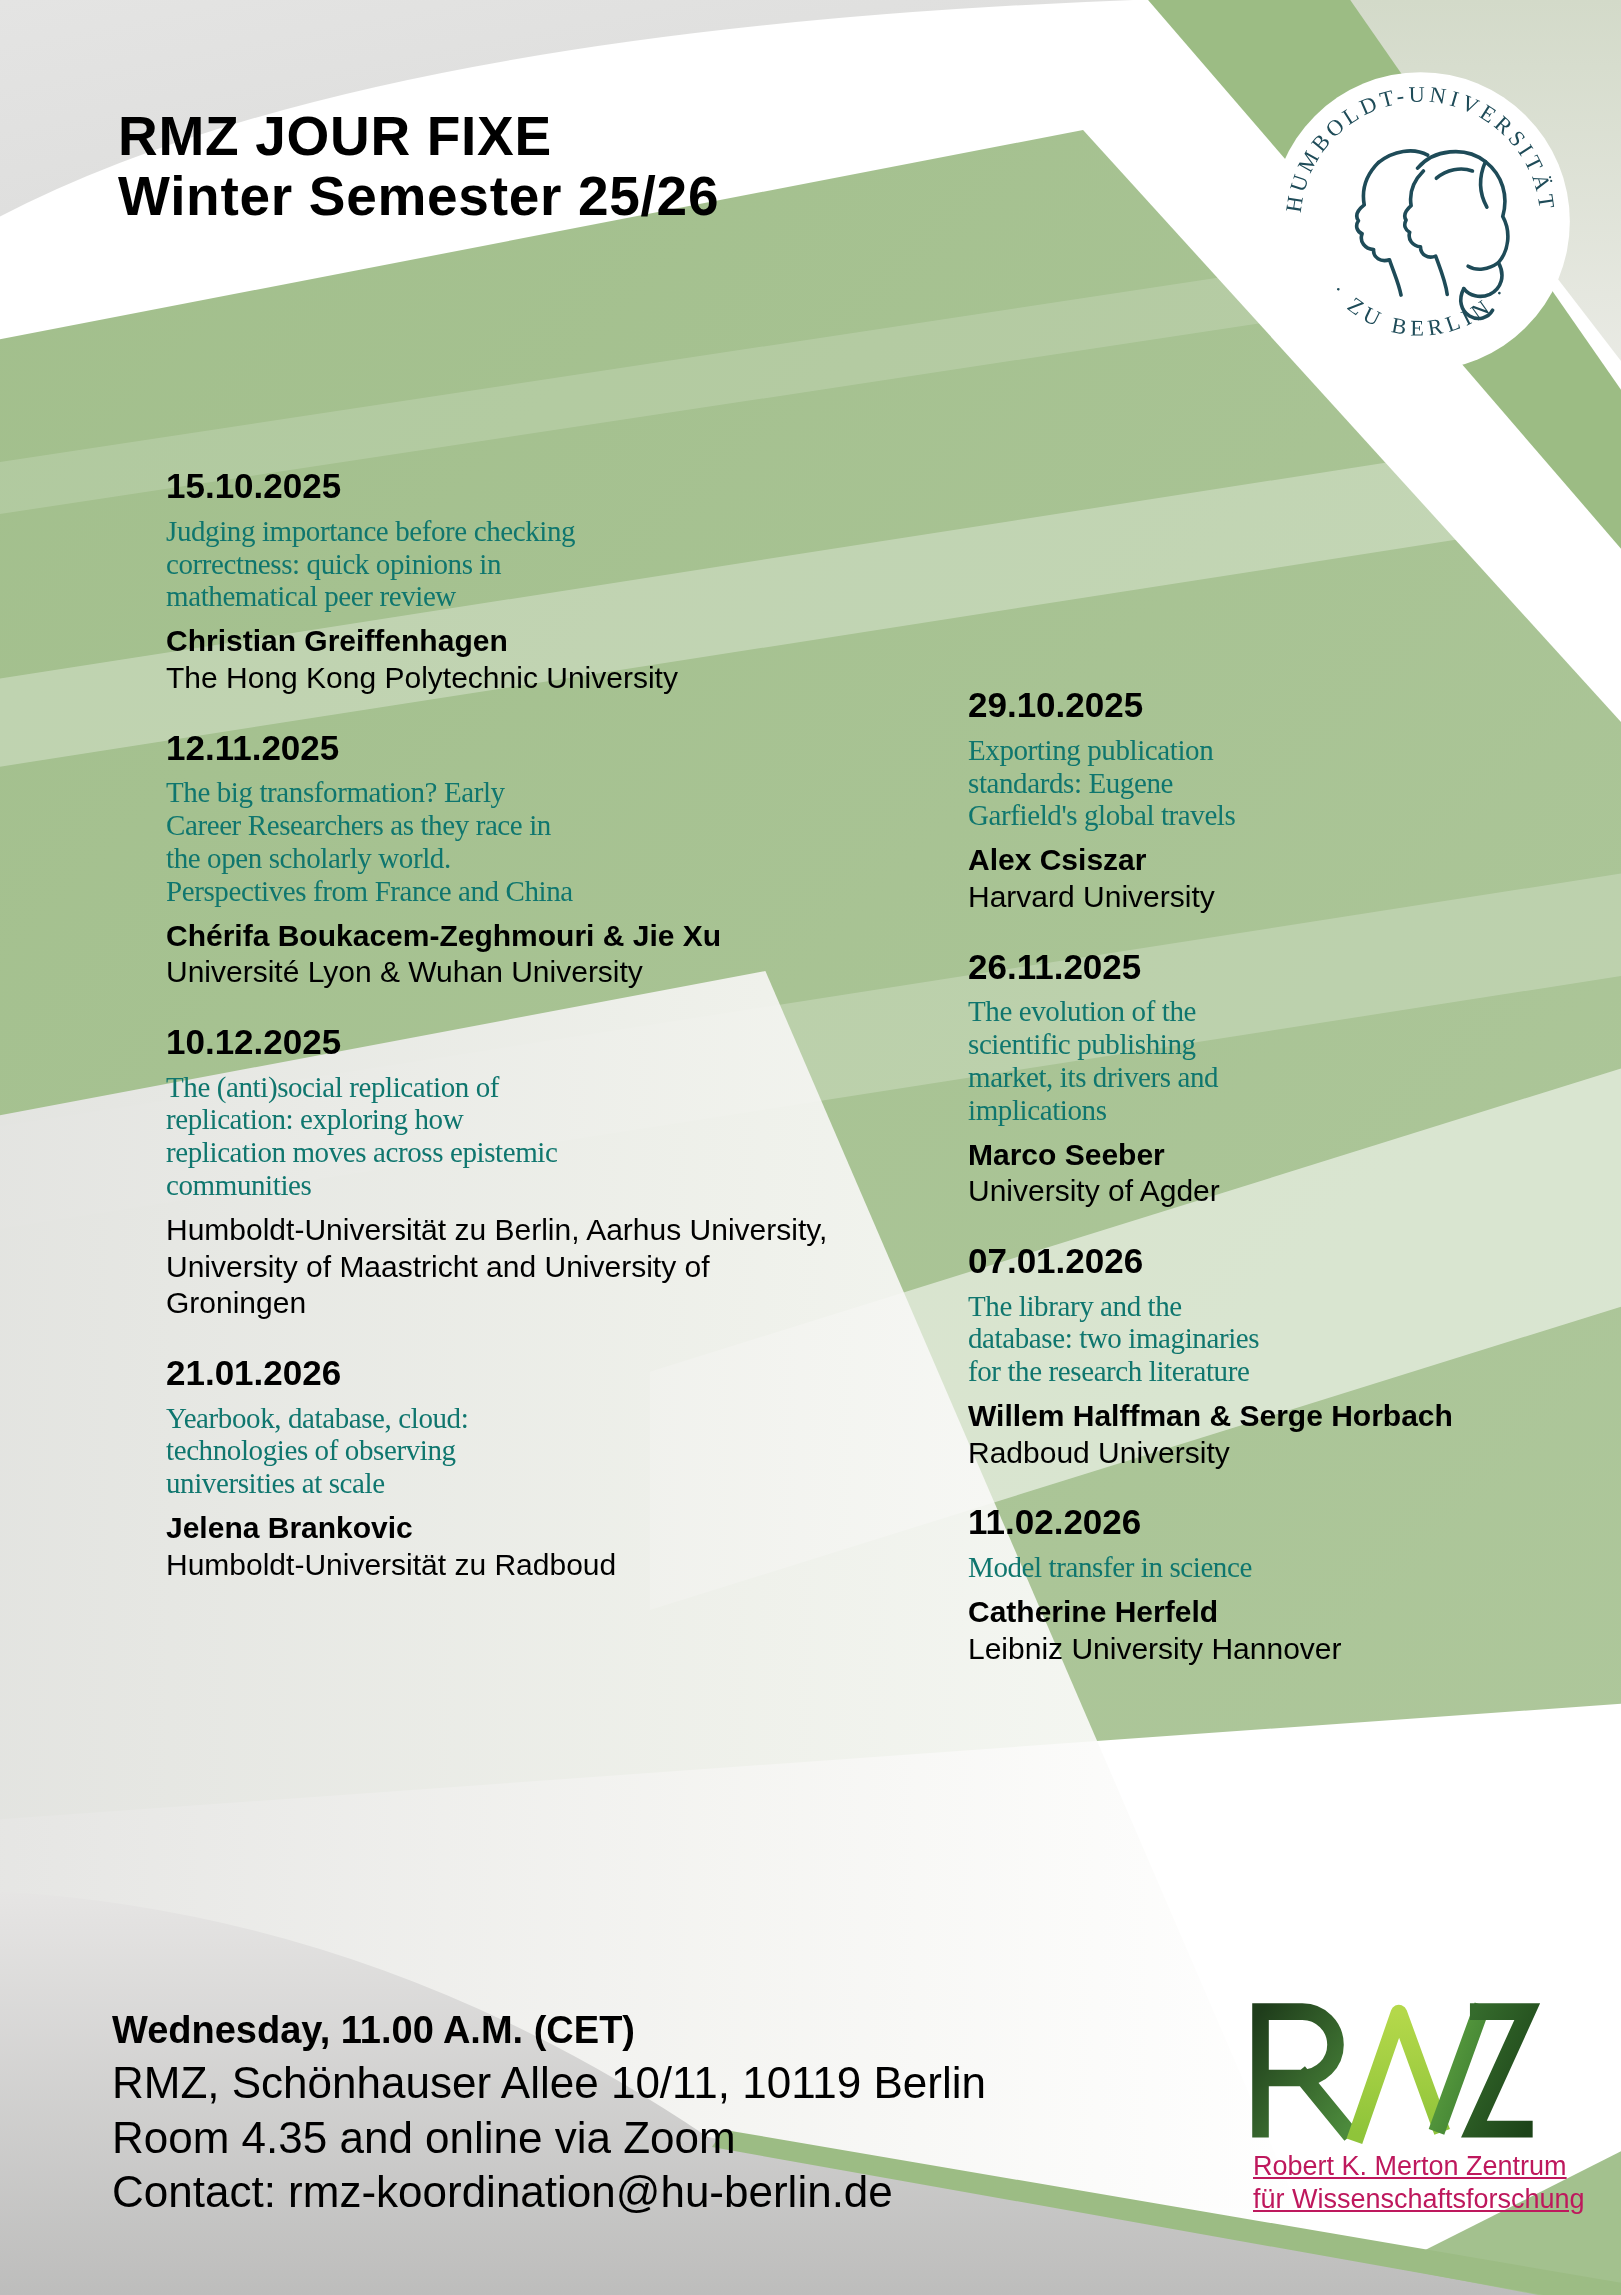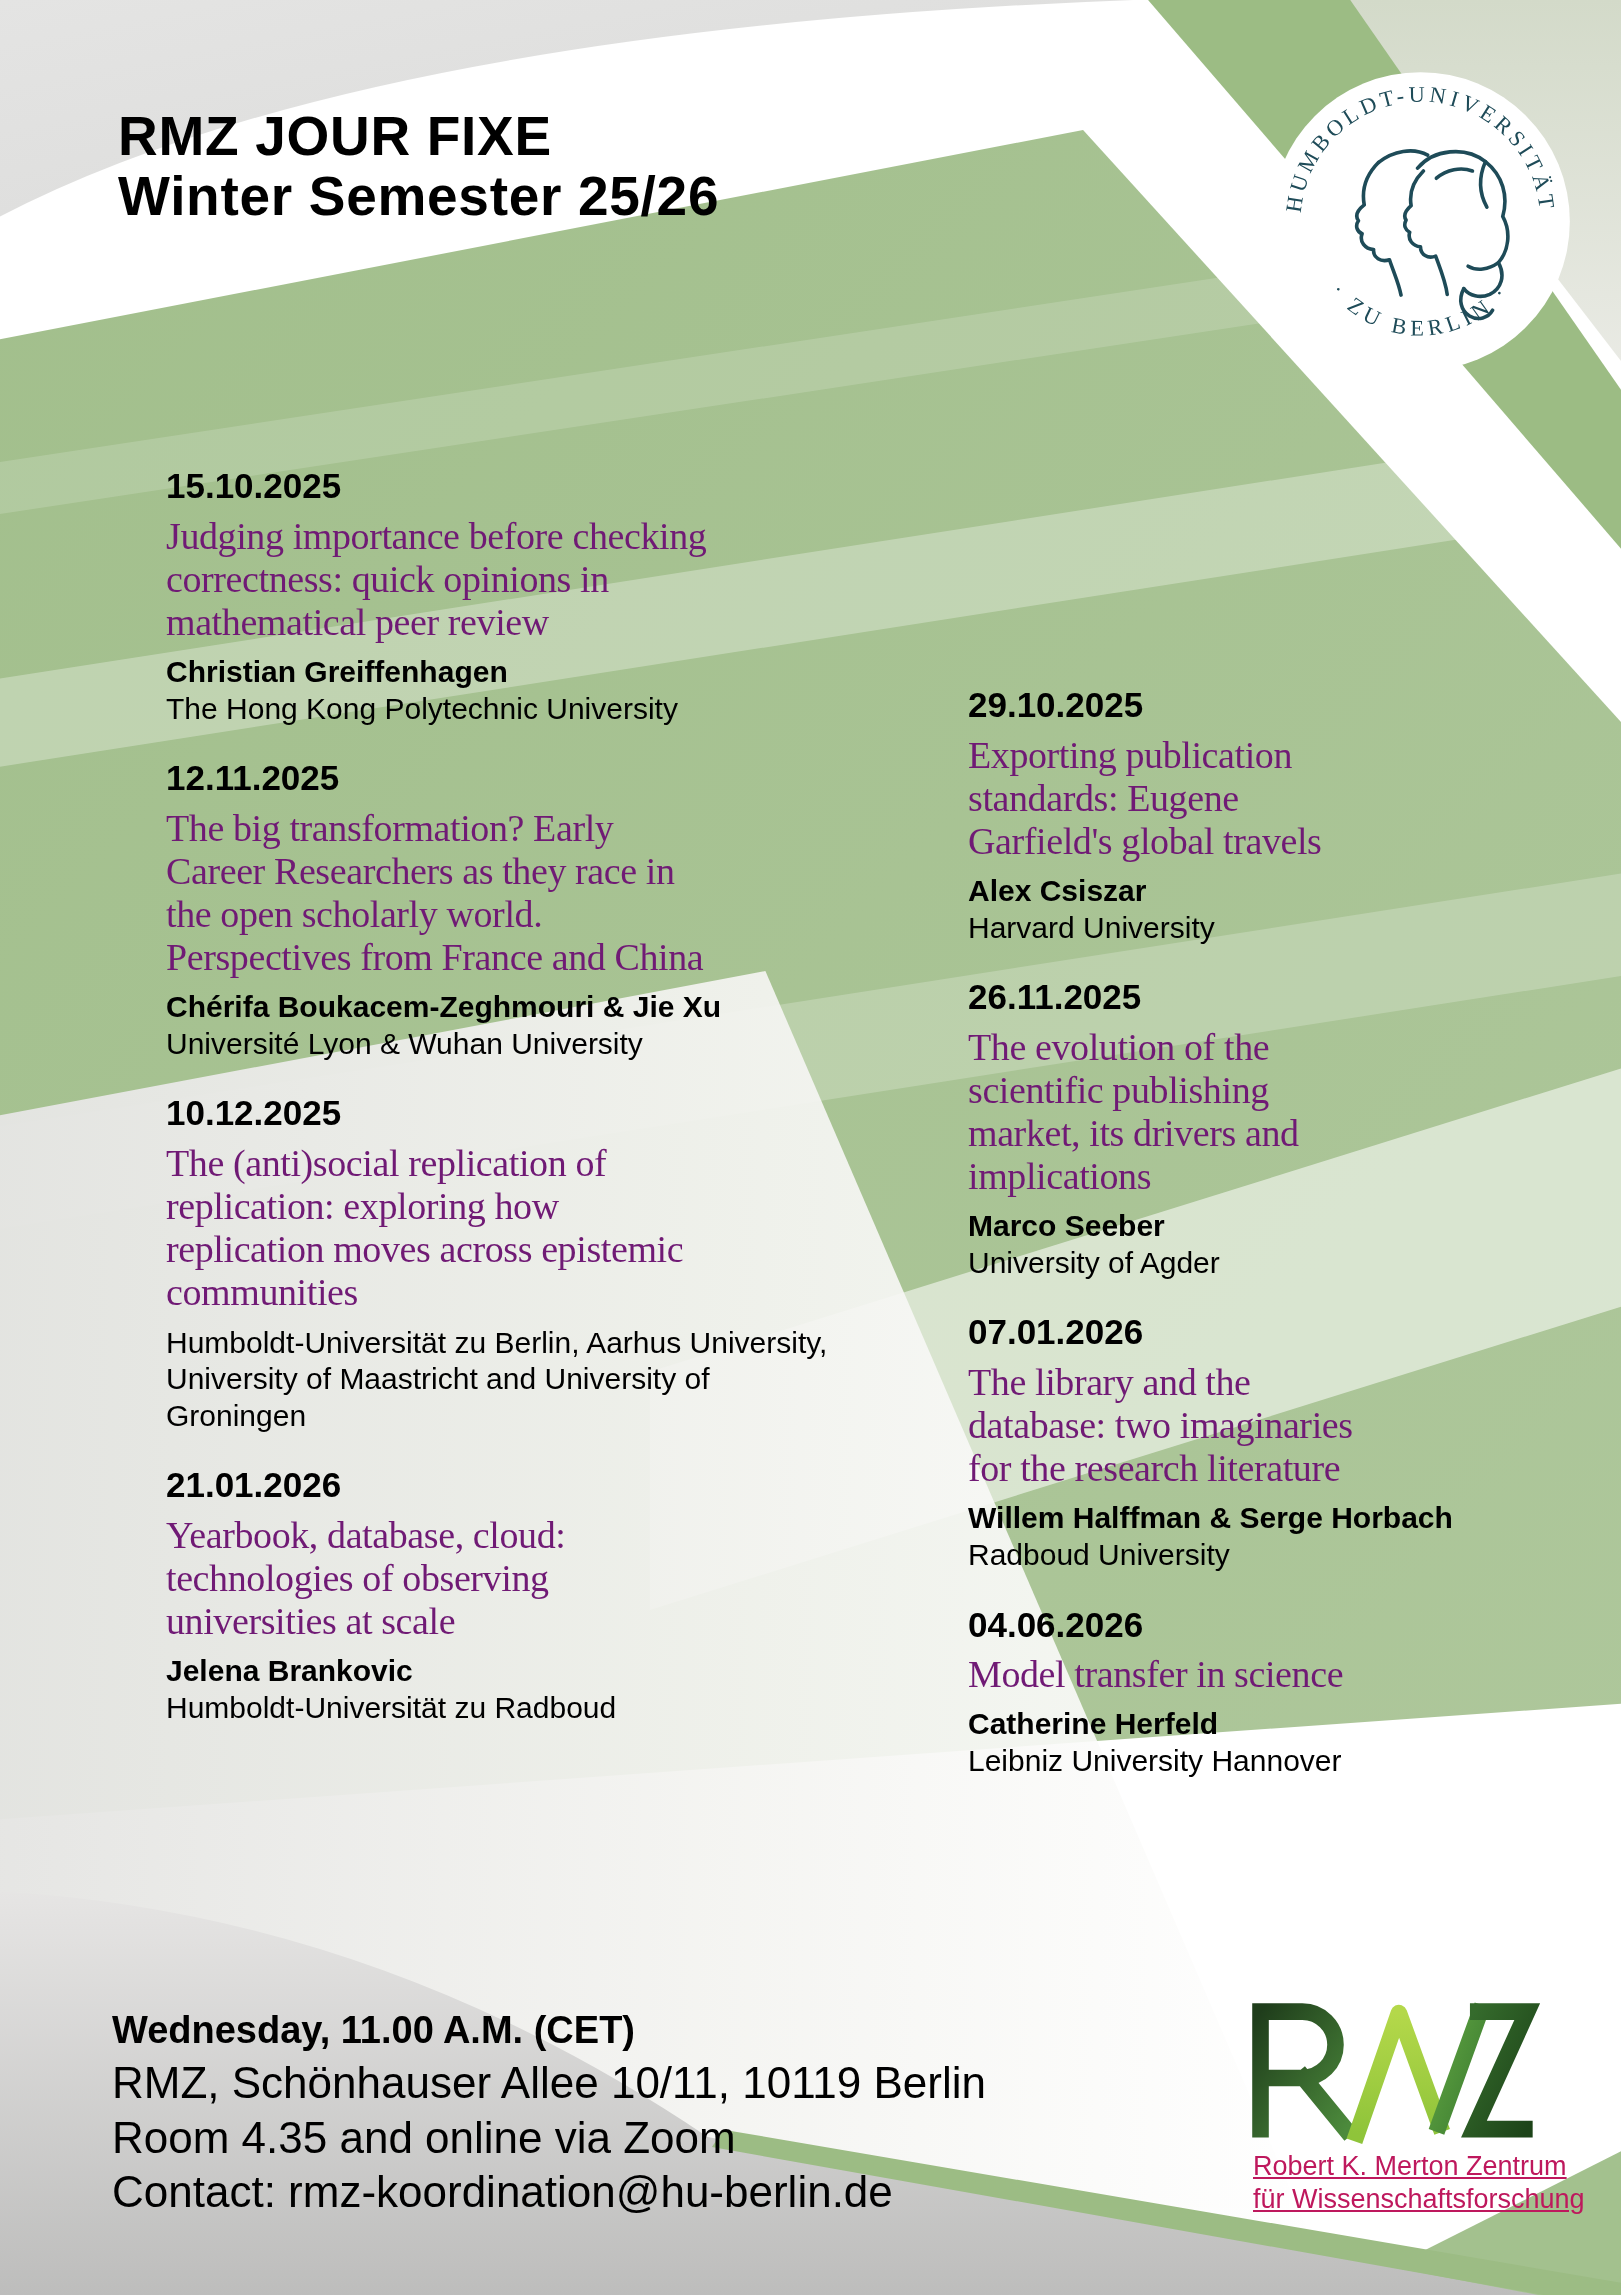--- a/index.html
+++ b/index.html
@@ -22,22 +22,22 @@
   
   #hu-seal{left:1269px;top:70px;width:303px;height:303px;}
 
   
   #col-left{left:166px;top:468px;width:737px;}
   #col-right{left:968px;top:687px;width:607px;}
   .event{margin-bottom:33px;}
   .event-date{font-weight:700;font-size:35px;line-height:1.0;margin-bottom:11.6px;}
   .event-title{
     font-family:"Liberation Serif",serif;
-    font-size:38px;line-height:1.135;letter-spacing:-0.4px;
-    margin-bottom:10px;white-space:pre;color:#701a75;
+    font-size:29px;line-height:1.135;letter-spacing:-0.4px;
+    margin-bottom:10px;white-space:pre;color:#0f766e;
   }
   .event-speakers{font-weight:700;font-size:30px;line-height:1.22;white-space:pre;}
   .event-affiliation{font-size:30px;line-height:1.22;white-space:pre;}
 
   
   #footer-info{left:112px;top:2009px;width:939px;}
   #footer-schedule{font-weight:700;font-size:38px;margin-bottom:4px;}
   #footer-lines{font-size:44px;line-height:1.24;white-space:pre;}
 
   
@@ -186,21 +186,21 @@
     </div>
     <div class="event">
       <div class="event-date">07.01.2026</div>
       <div class="event-title">The library and the
 database: two imaginaries
 for the research literature</div>
       <div class="event-speakers">Willem Halffman &amp; Serge Horbach</div>
       <div class="event-affiliation">Radboud University</div>
     </div>
     <div class="event">
-      <div class="event-date">04.06.2026</div>
+      <div class="event-date">11.02.2026</div>
       <div class="event-title">Model transfer in science</div>
       <div class="event-speakers">Catherine Herfeld</div>
       <div class="event-affiliation">Leibniz University Hannover</div>
     </div>
   </div>
 
 <div class="layer" id="footer-info">
   <div id="footer-schedule">Wednesday, 11.00 A.M. (CET)</div>
   <div id="footer-lines">RMZ, Schönhauser Allee 10/11, 10119 Berlin
 Room 4.35 and online via Zoom

